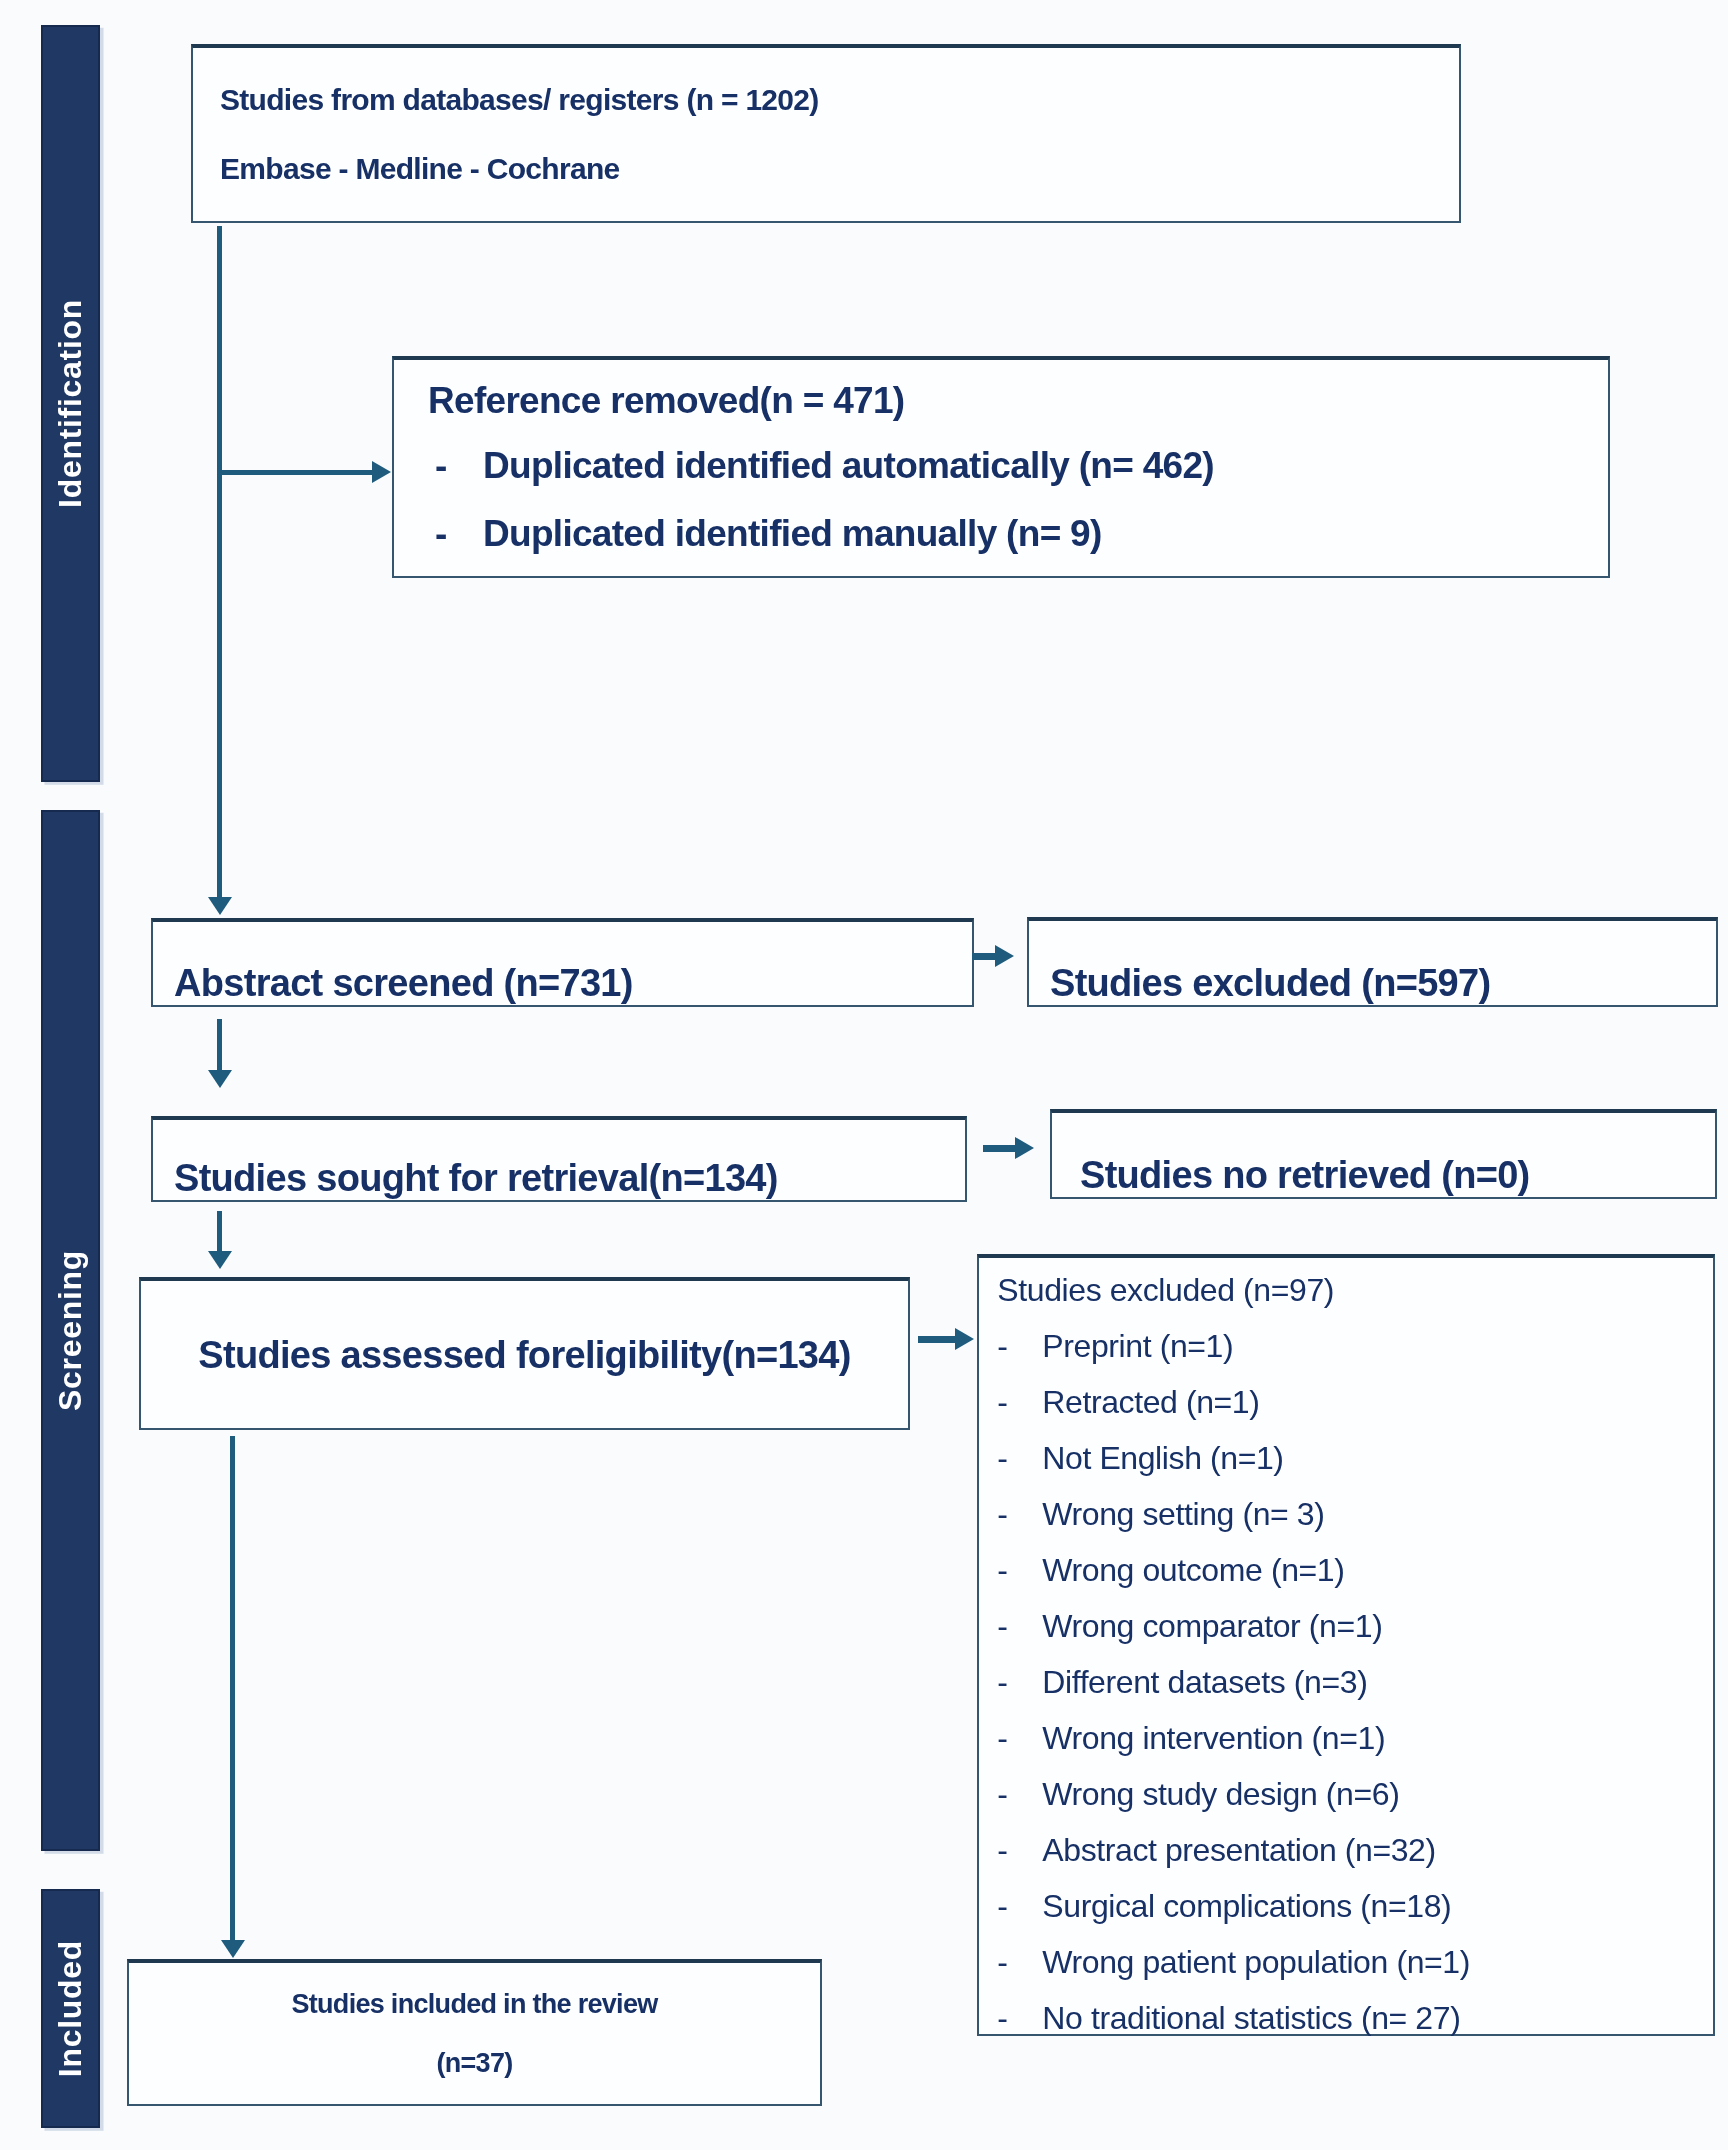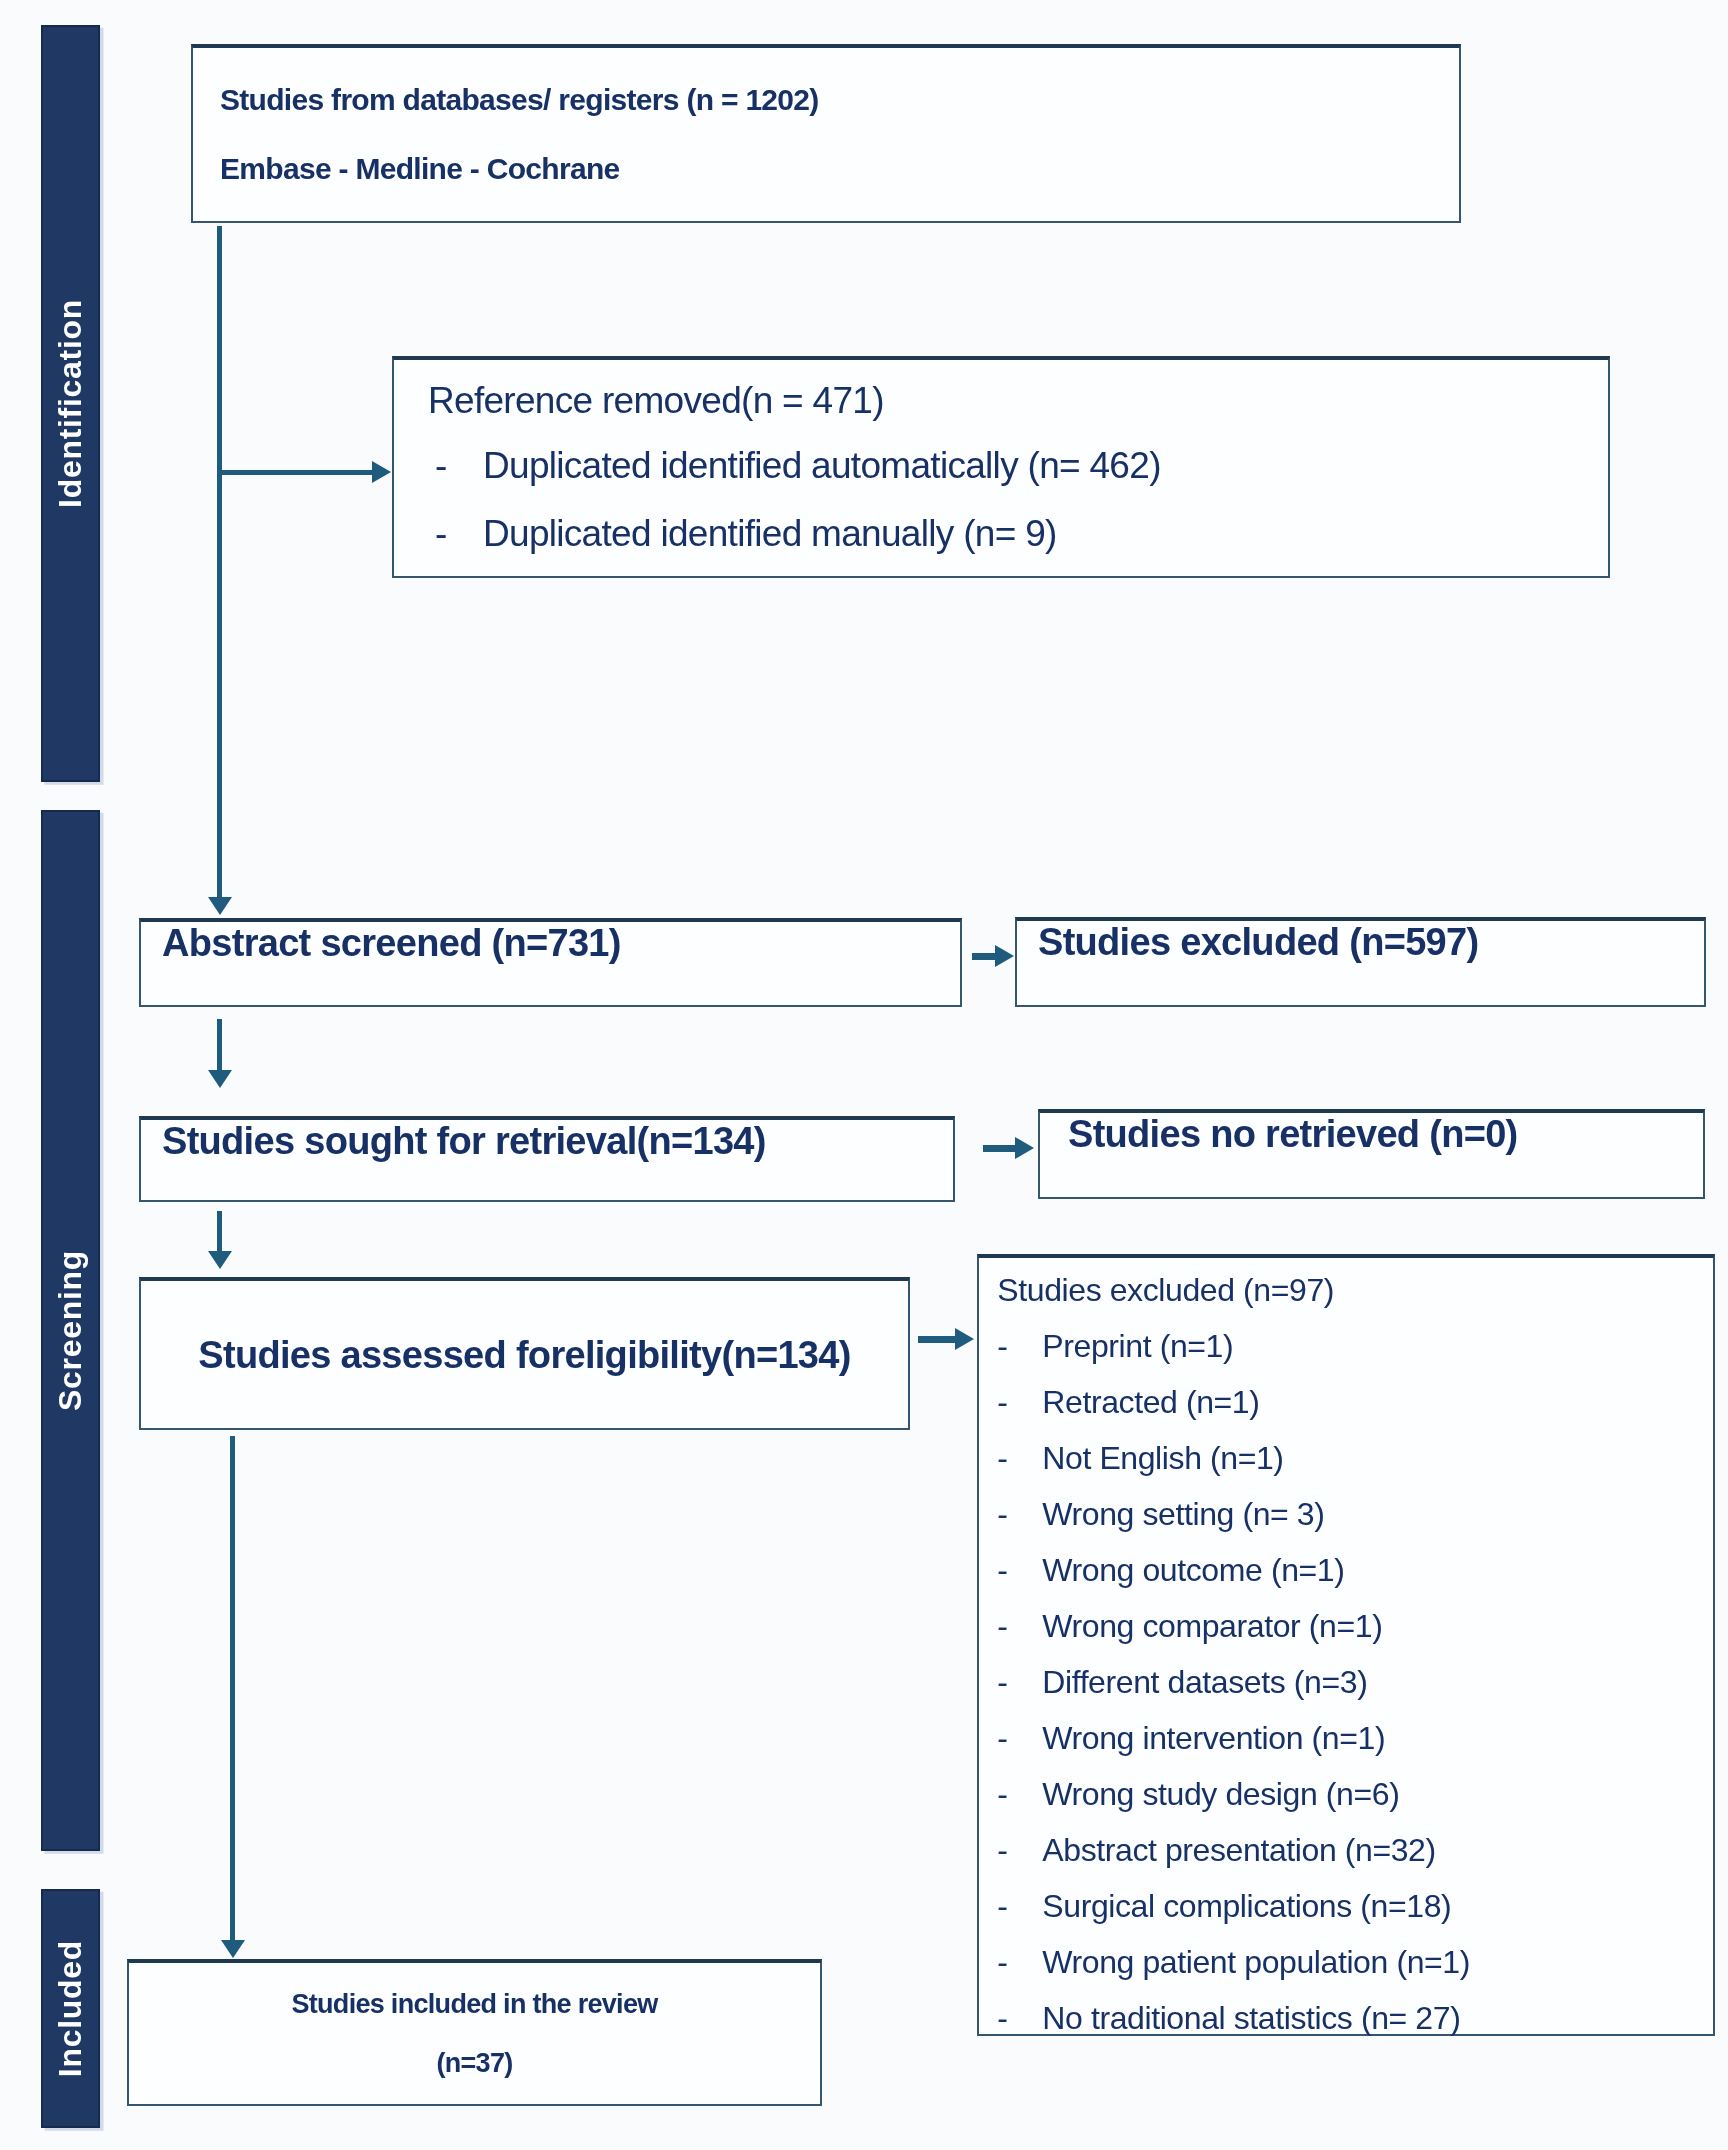--- a/index.html
+++ b/index.html
@@ -50,32 +50,33 @@
   }
   .box-databases {
     left: 191px; top: 44px; width: 1270px; height: 179px;
     padding: 17px 14px 0 27px;
     font-size: 30px; font-weight: 700; line-height: 69px; letter-spacing: -0.7px;
     white-space: nowrap;
   }
   .box-reference {
     left: 392px; top: 356px; width: 1218px; height: 222px;
     padding: 18.3px 17px 0 34px;
-    font-size: 37px; font-weight: 400; letter-spacing: -0.7px;
+    font-size: 37px; font-weight: 700; letter-spacing: -0.7px;
   }
   .ref-title { line-height: 45px; }
   .ref-items { margin-top: 8.4px; }
   .ref-item  { display: flex; line-height: 68px; padding-left: 7px; }
   .ref-item .dash { flex: none; width: 48px; }
 
   .line-box {
-    display: flex; align-items: flex-start;
+    display: flex; align-items: flex-end;
     padding-left: 21px;
     font-size: 38px; font-weight: 700; letter-spacing: -0.7px;
     white-space: nowrap;
+    margin-left: 12px;
   }
   .box-abstract      { left: 139px;  top: 918px; width: 823px; height: 89px; }
   .box-excluded597   { left: 1015px; top: 917px; width: 691px;  height: 90px; }
   .box-sought        { left: 139px;  top: 1116px; width: 816px; height: 86px; }
   .box-notretrieved  { left: 1038px; top: 1109px; width: 667px;  height: 90px; padding-left: 28px; }
 
   .box-assessed {
     left: 139px; top: 1277px; width: 771px; height: 153px;
     display: flex; flex-direction: row; justify-content: center; align-items: center;
     text-align: center;

